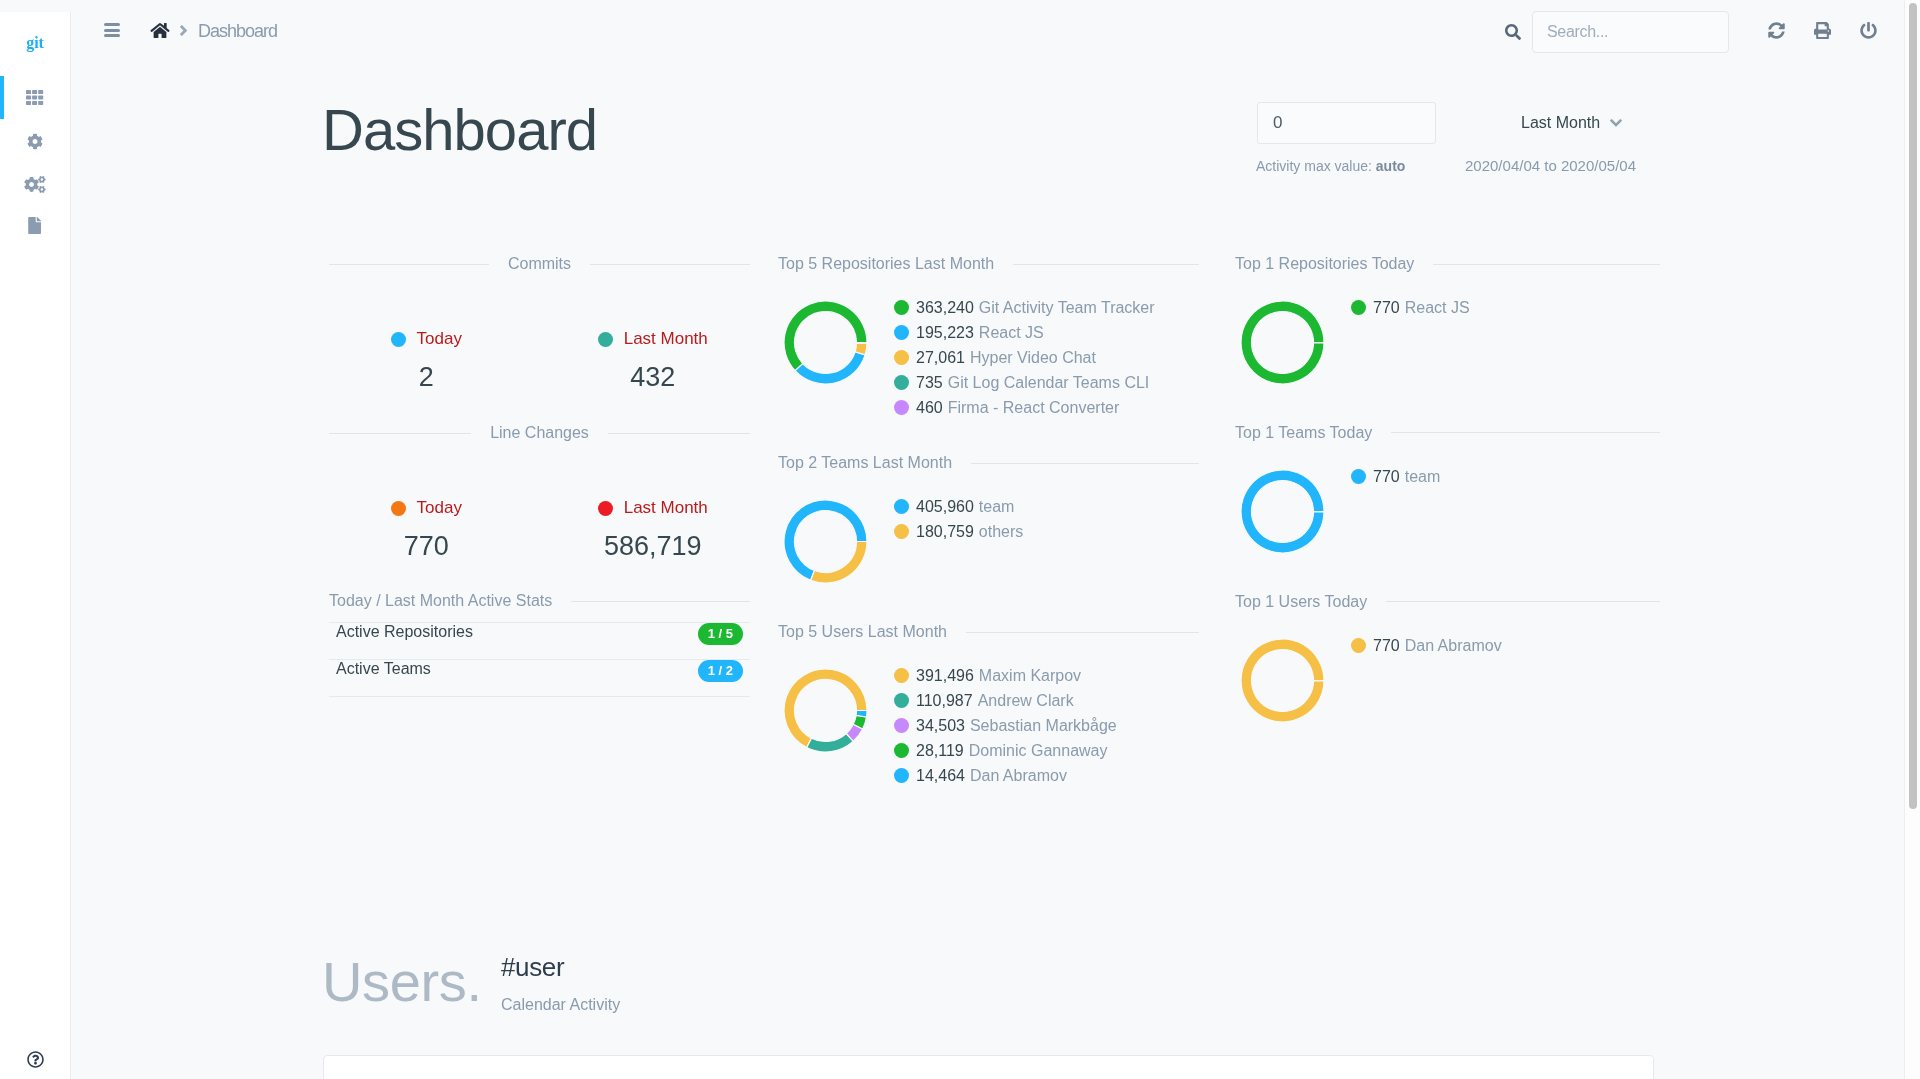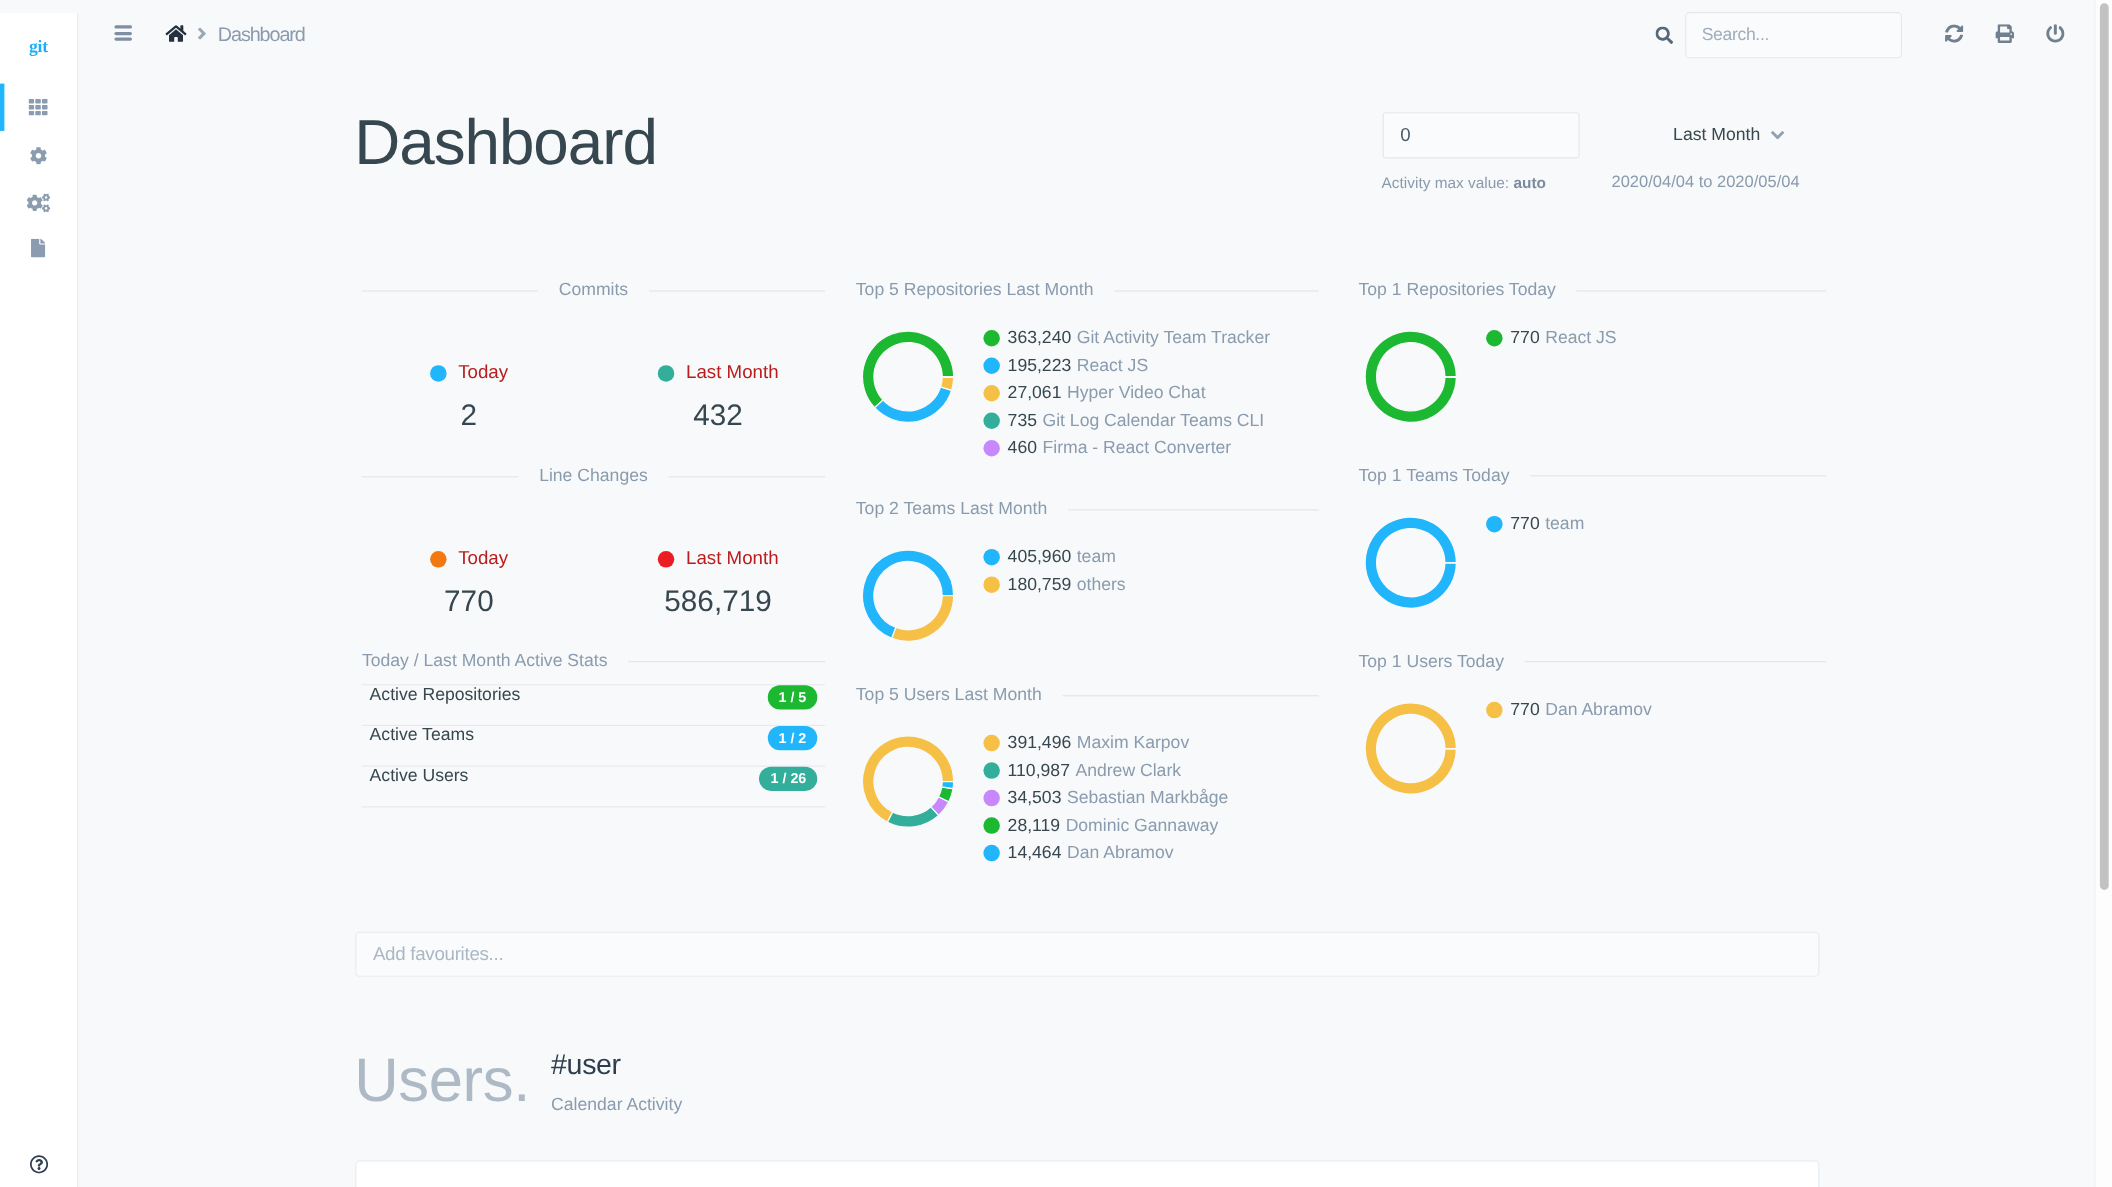--- a/index.html
+++ b/index.html
@@ -290,24 +290,20 @@
       </div>
       <div id="stats-table" style="margin-top: 12px;">
         <div class="stats-row">
           <span>Active Repositories</span>
           <span class="badge" style="background: rgb(29, 184, 50);">1 / 5</span>
         </div>
         <div class="stats-row">
           <span>Active Teams</span>
           <span class="badge" style="background: rgb(33, 181, 252);">1 / 2</span>
         </div>
-        <div class="stats-row">
-          <span>Active Users</span>
-          <span class="badge" style="background: rgb(50, 174, 154);">1 / 26</span>
-        </div>
       </div>
     </div>
   <div class="col" id="col2">
       <div class="chart-section" style="top: 255px;">
         <div class="sec-head">
           <div class="lbl">Top 5 Repositories Last Month</div>
           <div class="rule r"></div>
         </div>
         <div class="donutblock">
           <div class="chart">
@@ -475,23 +471,20 @@
             <div class="row">
               <span class="d" style="background: rgb(246, 191, 69);"></span>
               <span class="v">770</span>
               <span class="n">Dan Abramov</span>
             </div>
           </div>
         </div>
       </div>
     </div>
 
-  <div id="fav">
-    <span>Add favourites...</span>
-  </div>
 
   <div id="usersline">
     <div class="big">Users.</div>
     <div class="meta">
       <div class="h">#user</div>
       <div class="s">Calendar Activity</div>
     </div>
   </div>
   <div id="bottomcard"></div>
 </div>

